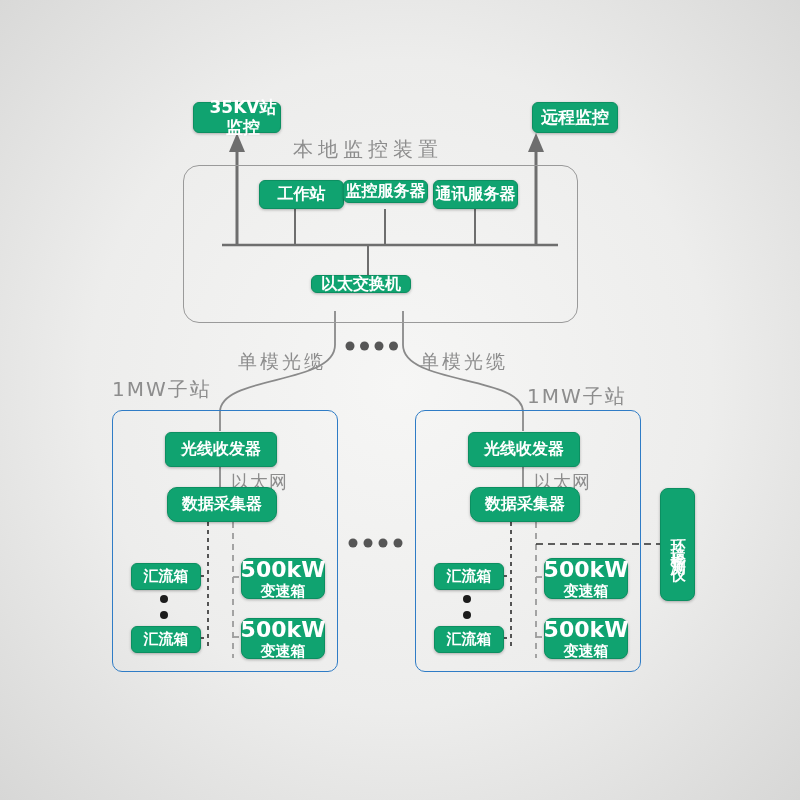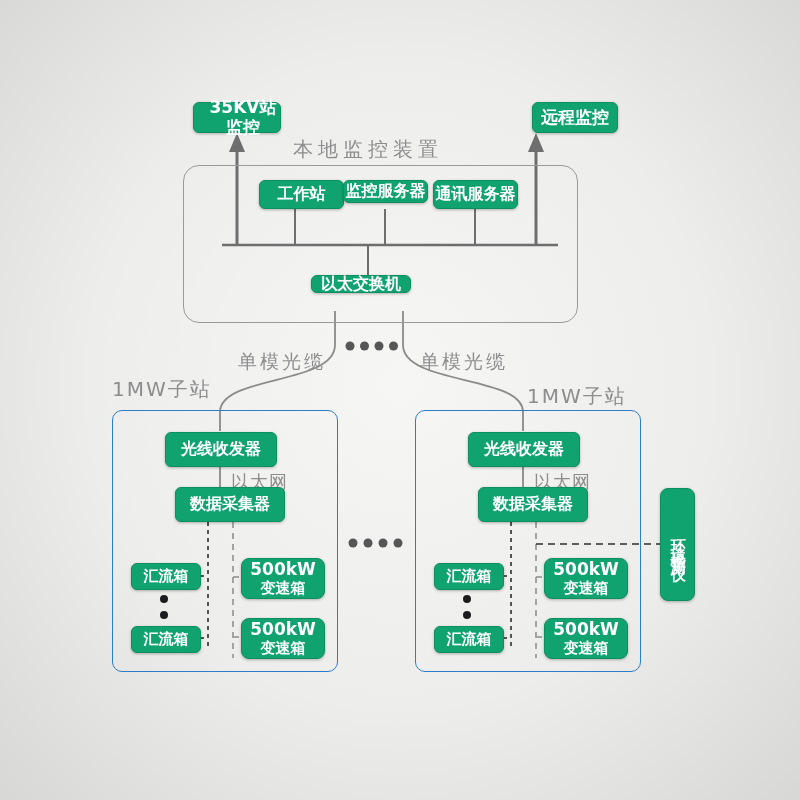--- a/index.html
+++ b/index.html
@@ -47,26 +47,26 @@
   .t-fiber-r{left:420px;top:349px;width:86px;text-align:center;font-size:19px;letter-spacing:3px;}
   .t-sub-l{left:112px;top:376px;font-size:20px;letter-spacing:2px;}
   .t-sub-r{left:527px;top:383px;font-size:20px;letter-spacing:2px;}
 
   
   .sub{position:absolute;top:410px;width:226px;height:262px;border:1px solid var(--blue);border-radius:10px;box-sizing:border-box;}
   .sub1{left:112px;} .sub2{left:415px;}
   .sub .gbox{position:absolute;}
   .n-trans{left:52px;top:21px;width:112px;height:35px;}
   .t-eth{left:118px;top:59px;width:58px;font-size:18px;letter-spacing:1px;}
-  .n-coll{left:62px;top:76px;width:110px;height:35px;}
+  .n-coll{left:54px;top:76px;width:110px;height:35px;border-radius:10px;}
   .n-comb1{left:18px;top:152px;width:70px;height:27px;font-size:15px;}
   .n-comb2{left:18px;top:215px;width:70px;height:27px;font-size:15px;}
   .n-gear1{left:128px;top:147px;width:84px;height:41px;border-radius:8px;}
   .n-gear2{left:128px;top:207px;width:84px;height:41px;border-radius:8px;}
-  .gear-l1{font-size:17px;} .gear-l2{font-size:15px;text-align:right;}
+  .gear-l1{font-size:22px;} .gear-l2{font-size:15px;text-align:right;}
 
   .n-env{
     left:660px;top:488px;width:35px;height:113px;font-size:15px;border-radius:8px;
     writing-mode:vertical-lr;text-orientation:upright;letter-spacing:7px;
   }
 </style>
 </head>
 <body>
 
 <div class="stage">

